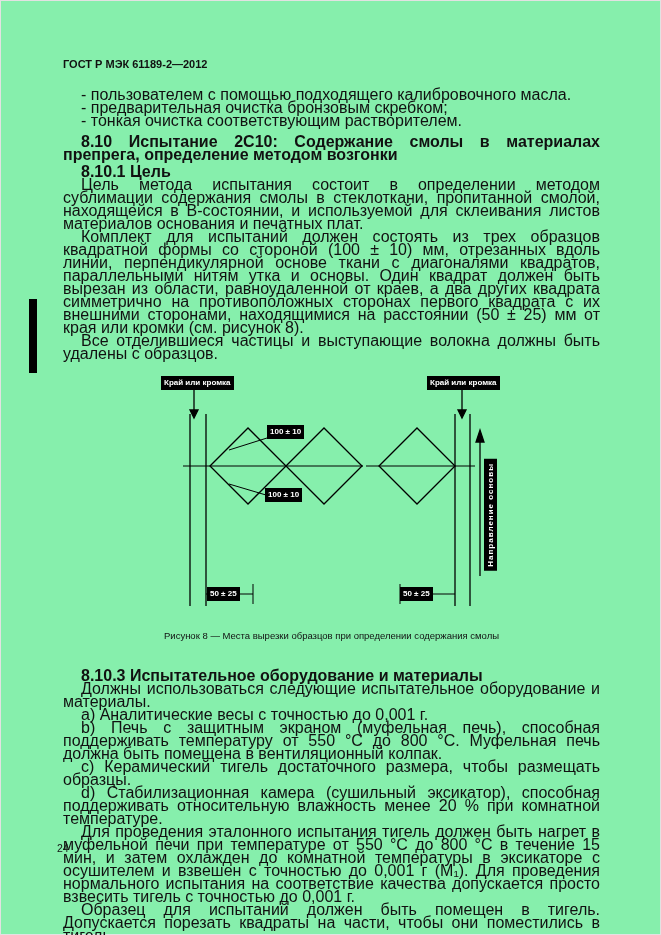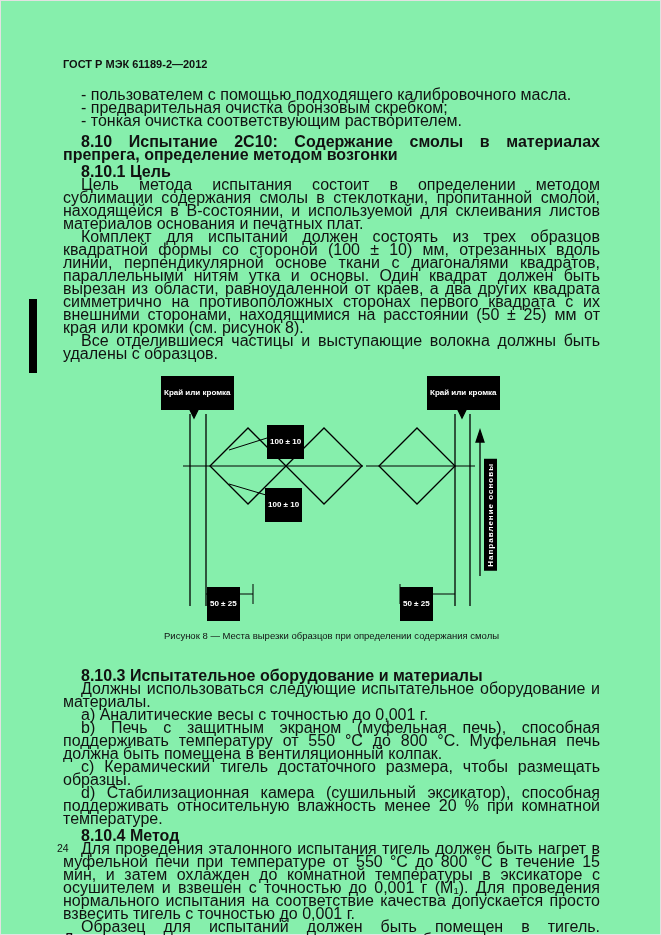--- a/index.html
+++ b/index.html
@@ -48,21 +48,21 @@
     height: 240px;
   }
   .fig-canvas svg { position: absolute; left: 0; top: 0; }
   .fig-label {
     position: absolute;
     background: #000;
     color: #fff;
     font-size: 8px;
     font-weight: bold;
     line-height: 12px;
-    padding: 11px 3px;
+    padding: 1px 3px;
     white-space: nowrap;
   }
   .fig-label-vert {
     position: absolute;
     background: #000;
     color: #fff;
     font-size: 8px;
     font-weight: bold;
     writing-mode: vertical-rl;
     transform: rotate(180deg);
@@ -168,21 +168,20 @@
       <div class="fig-caption">Рисунок 8 — Места вырезки образцов при определении содержания смолы</div>
     </div>
 
     <p class="para heading" style="margin-top:28px;">8.10.3 Испытательное оборудование и материалы</p>
     <p class="para">Должны использоваться следующие испытательное оборудование и материалы.</p>
     <p class="para">a) Аналитические весы с точностью до 0,001 г.</p>
     <p class="para">b) Печь с защитным экраном (муфельная печь), способная поддерживать температуру от 550 °С до 800 °С. Муфельная печь должна быть помещена в вентиляционный колпак.</p>
     <p class="para">c) Керамический тигель достаточного размера, чтобы размещать образцы.</p>
     <p class="para">d) Стабилизационная камера (сушильный эксикатор), способная поддерживать относительную влажность менее 20 % при комнатной температуре.</p>
 
-    <p class="para heading sp4">8.10.4 Метод</p>
     <p class="para">Для проведения эталонного испытания тигель должен быть нагрет в муфельной печи при температуре от 550 °С до 800 °С в течение 15 мин, и затем охлажден до комнатной температуры в эксикаторе с осушителем и взвешен с точностью до 0,001 г (M₁). Для проведения нормального испытания на соответствие качества допускается просто взвесить тигель с точностью до 0,001 г.</p>
     <p class="para">Образец для испытаний должен быть помещен в тигель. Допускается порезать квадраты на части, чтобы они поместились в тигель.</p>
 
   </div>
 
   <div class="page-number">24</div>
 
 </div>
 
 </body></html>

